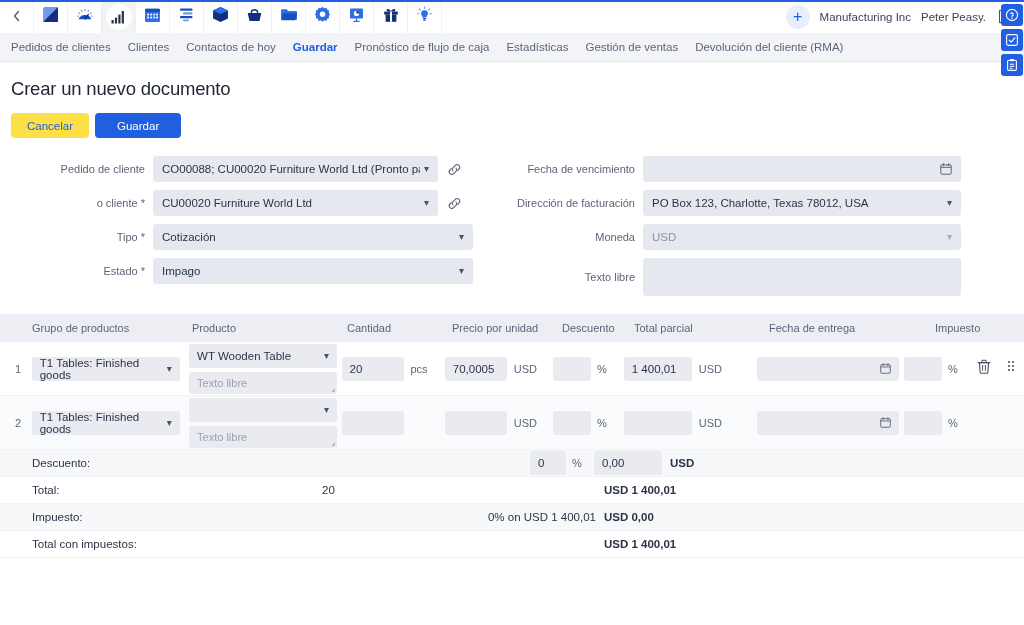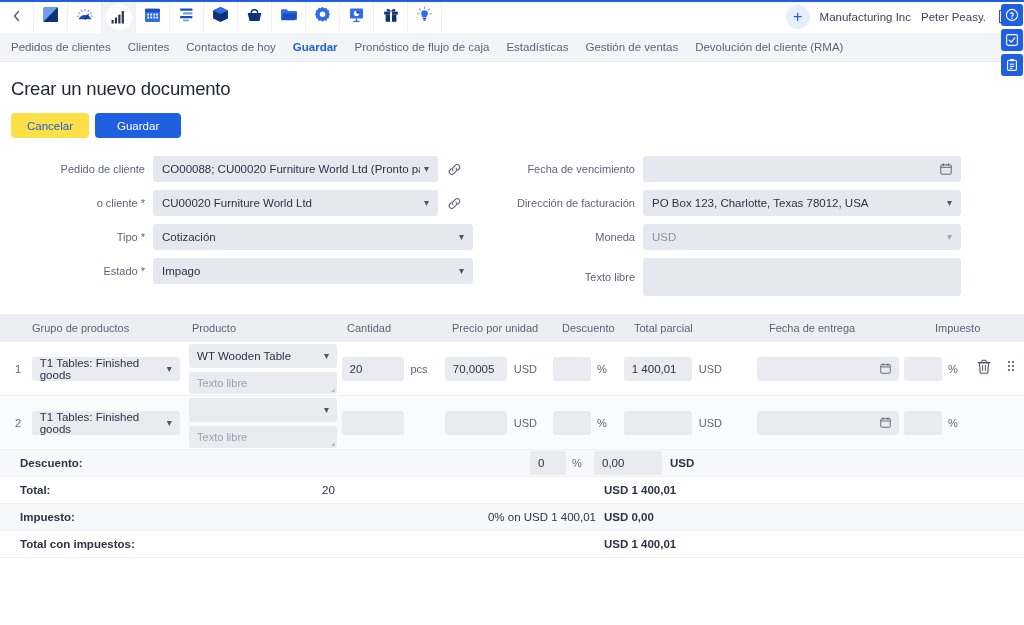--- a/index.html
+++ b/index.html
@@ -138,21 +138,21 @@
     width:0;height:0;border-style:solid;border-width:0 0 4px 4px;
     border-color:transparent transparent #b9bfcc transparent;
   }
 
   
   .sumrow {
     display:flex; align-items:center; height:27px;
     font-size:11.5px; color:#2c3347; border-bottom:1px solid #f0f1f5;
   }
   .sumrow.shade { background:#f7f8fa; }
-  .sumlabel { padding-left:20px; font-weight:700; color:#2c3347; }
+  .sumlabel { padding-left:32px; font-weight:400; color:#2c3347; }
   .sumval { font-weight:600; }
   .taxnote { font-size:11.5px; color:#2c3347; }
 </style>
 </head>
 <body>
 
 <div class="topbar">
   <div class="tb-cell first">
     <span>
       <svg width="12" height="12" viewBox="0 0 12 12">

